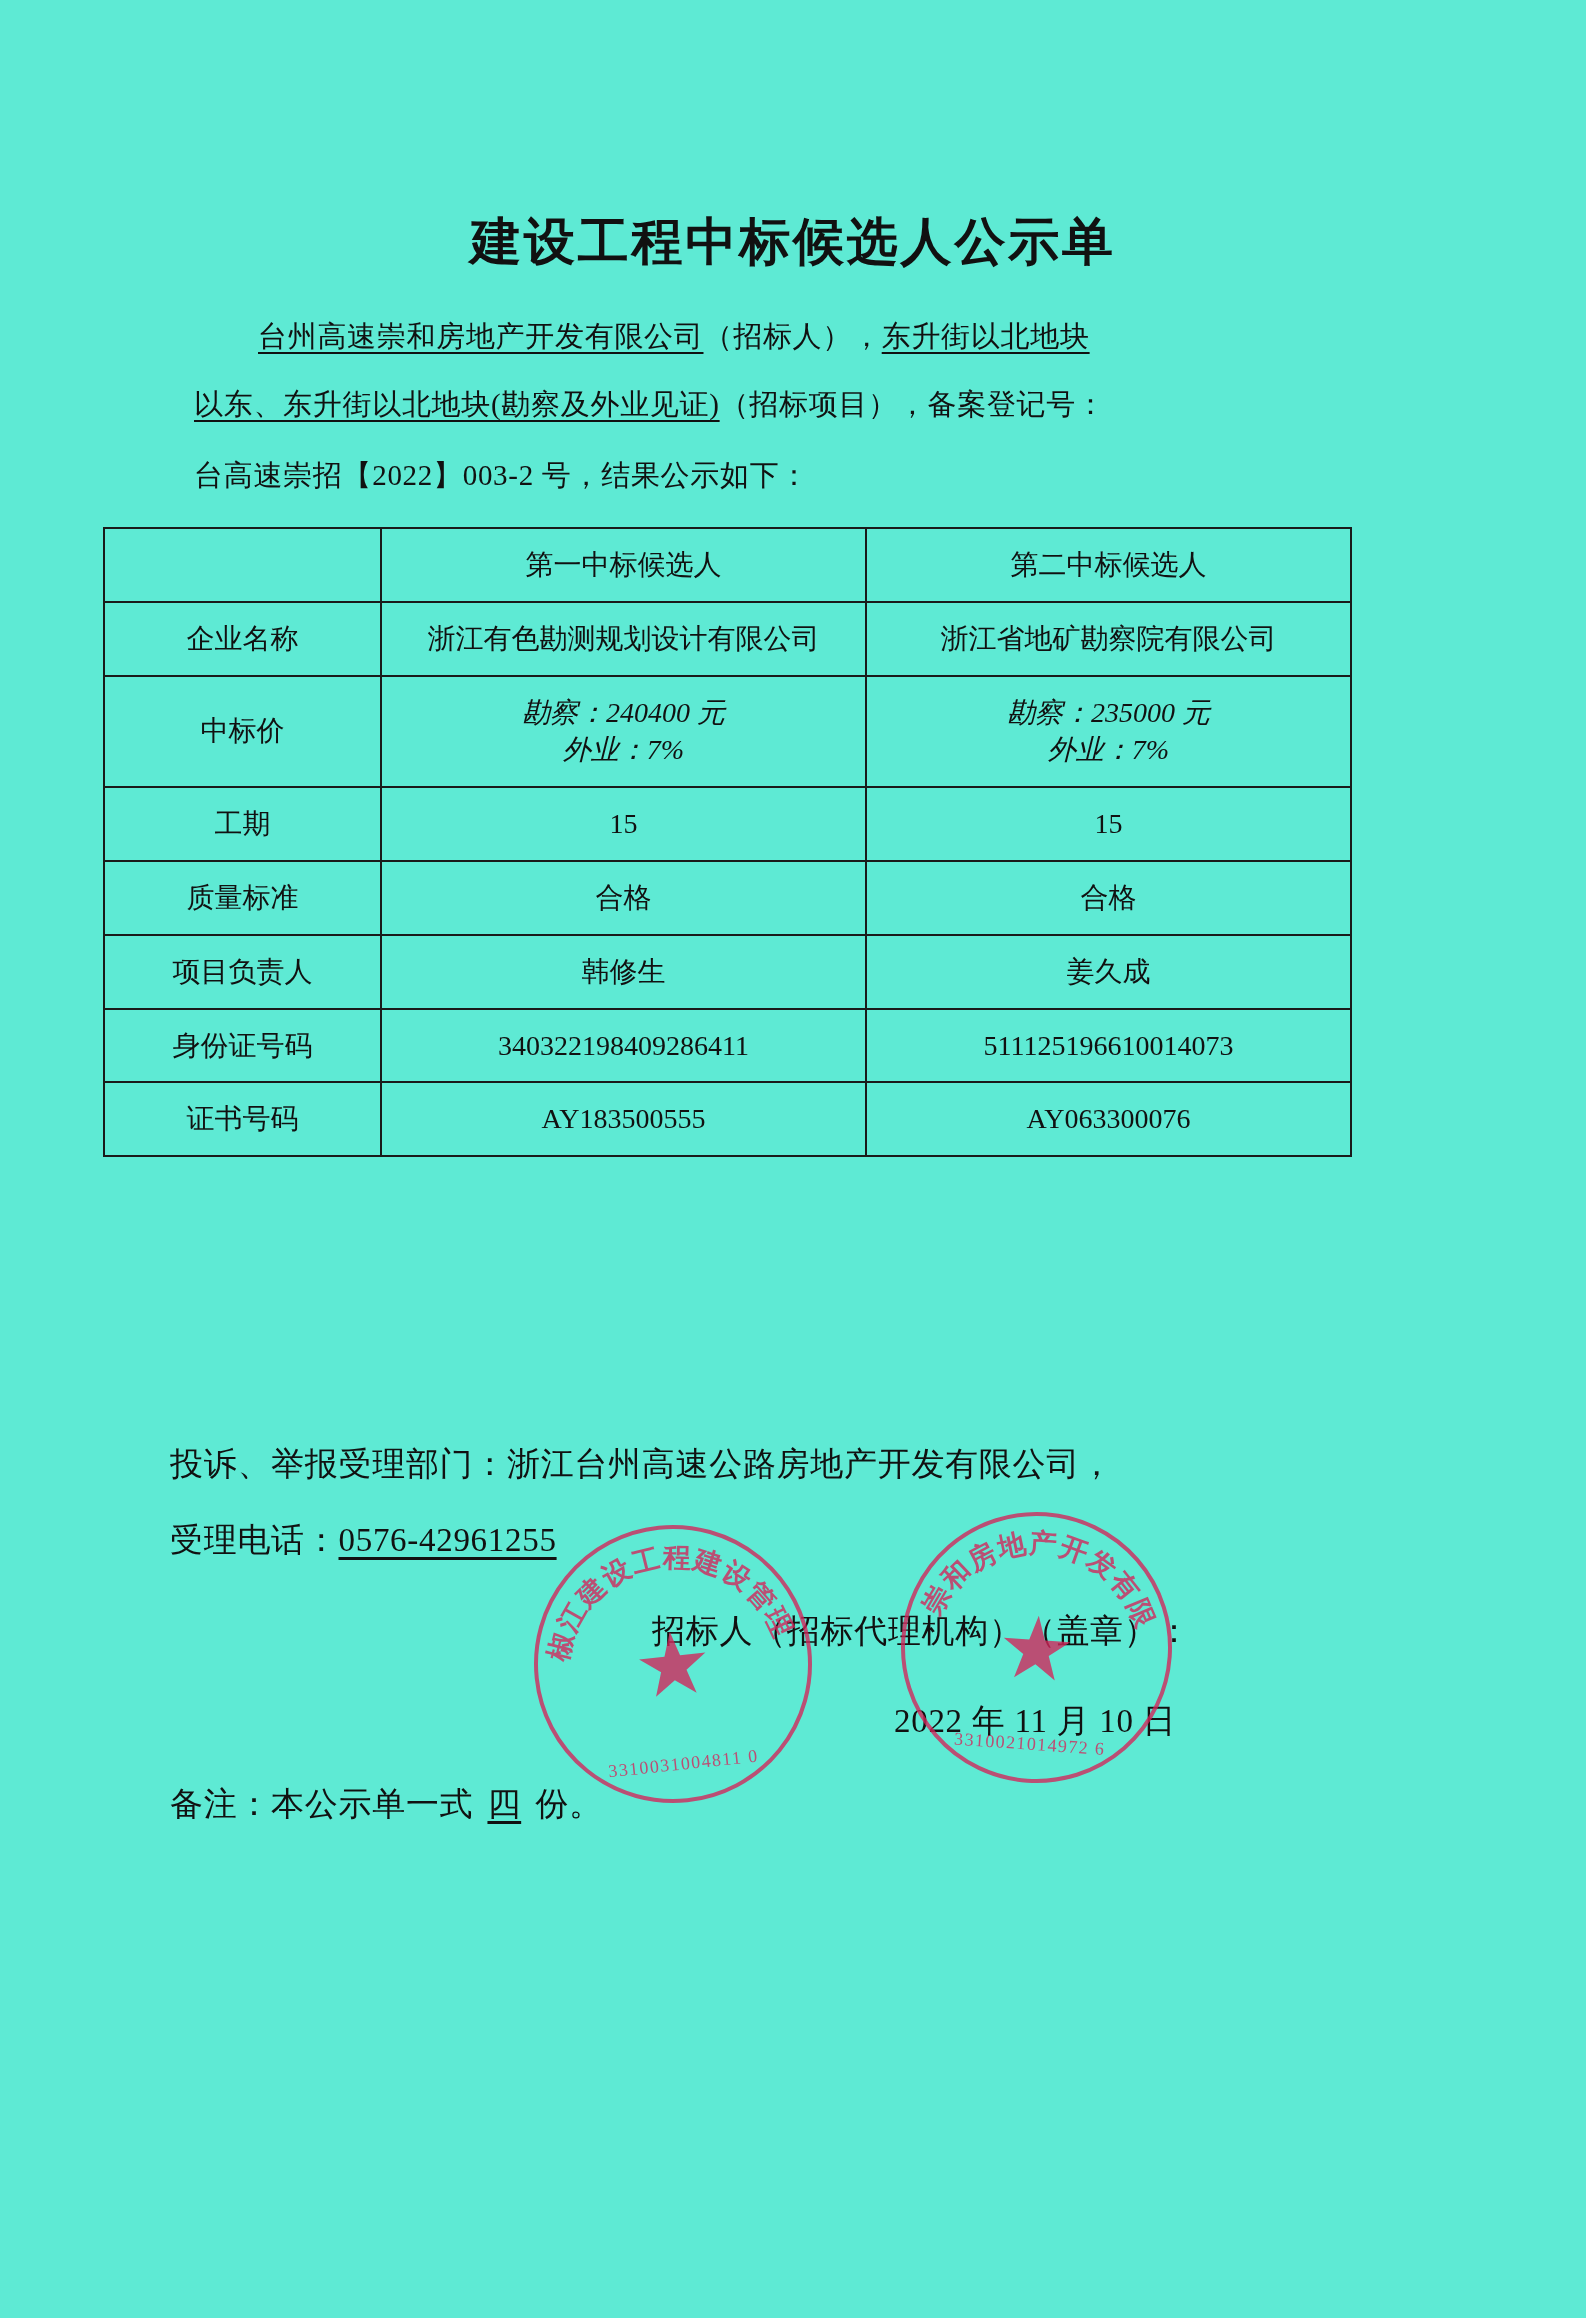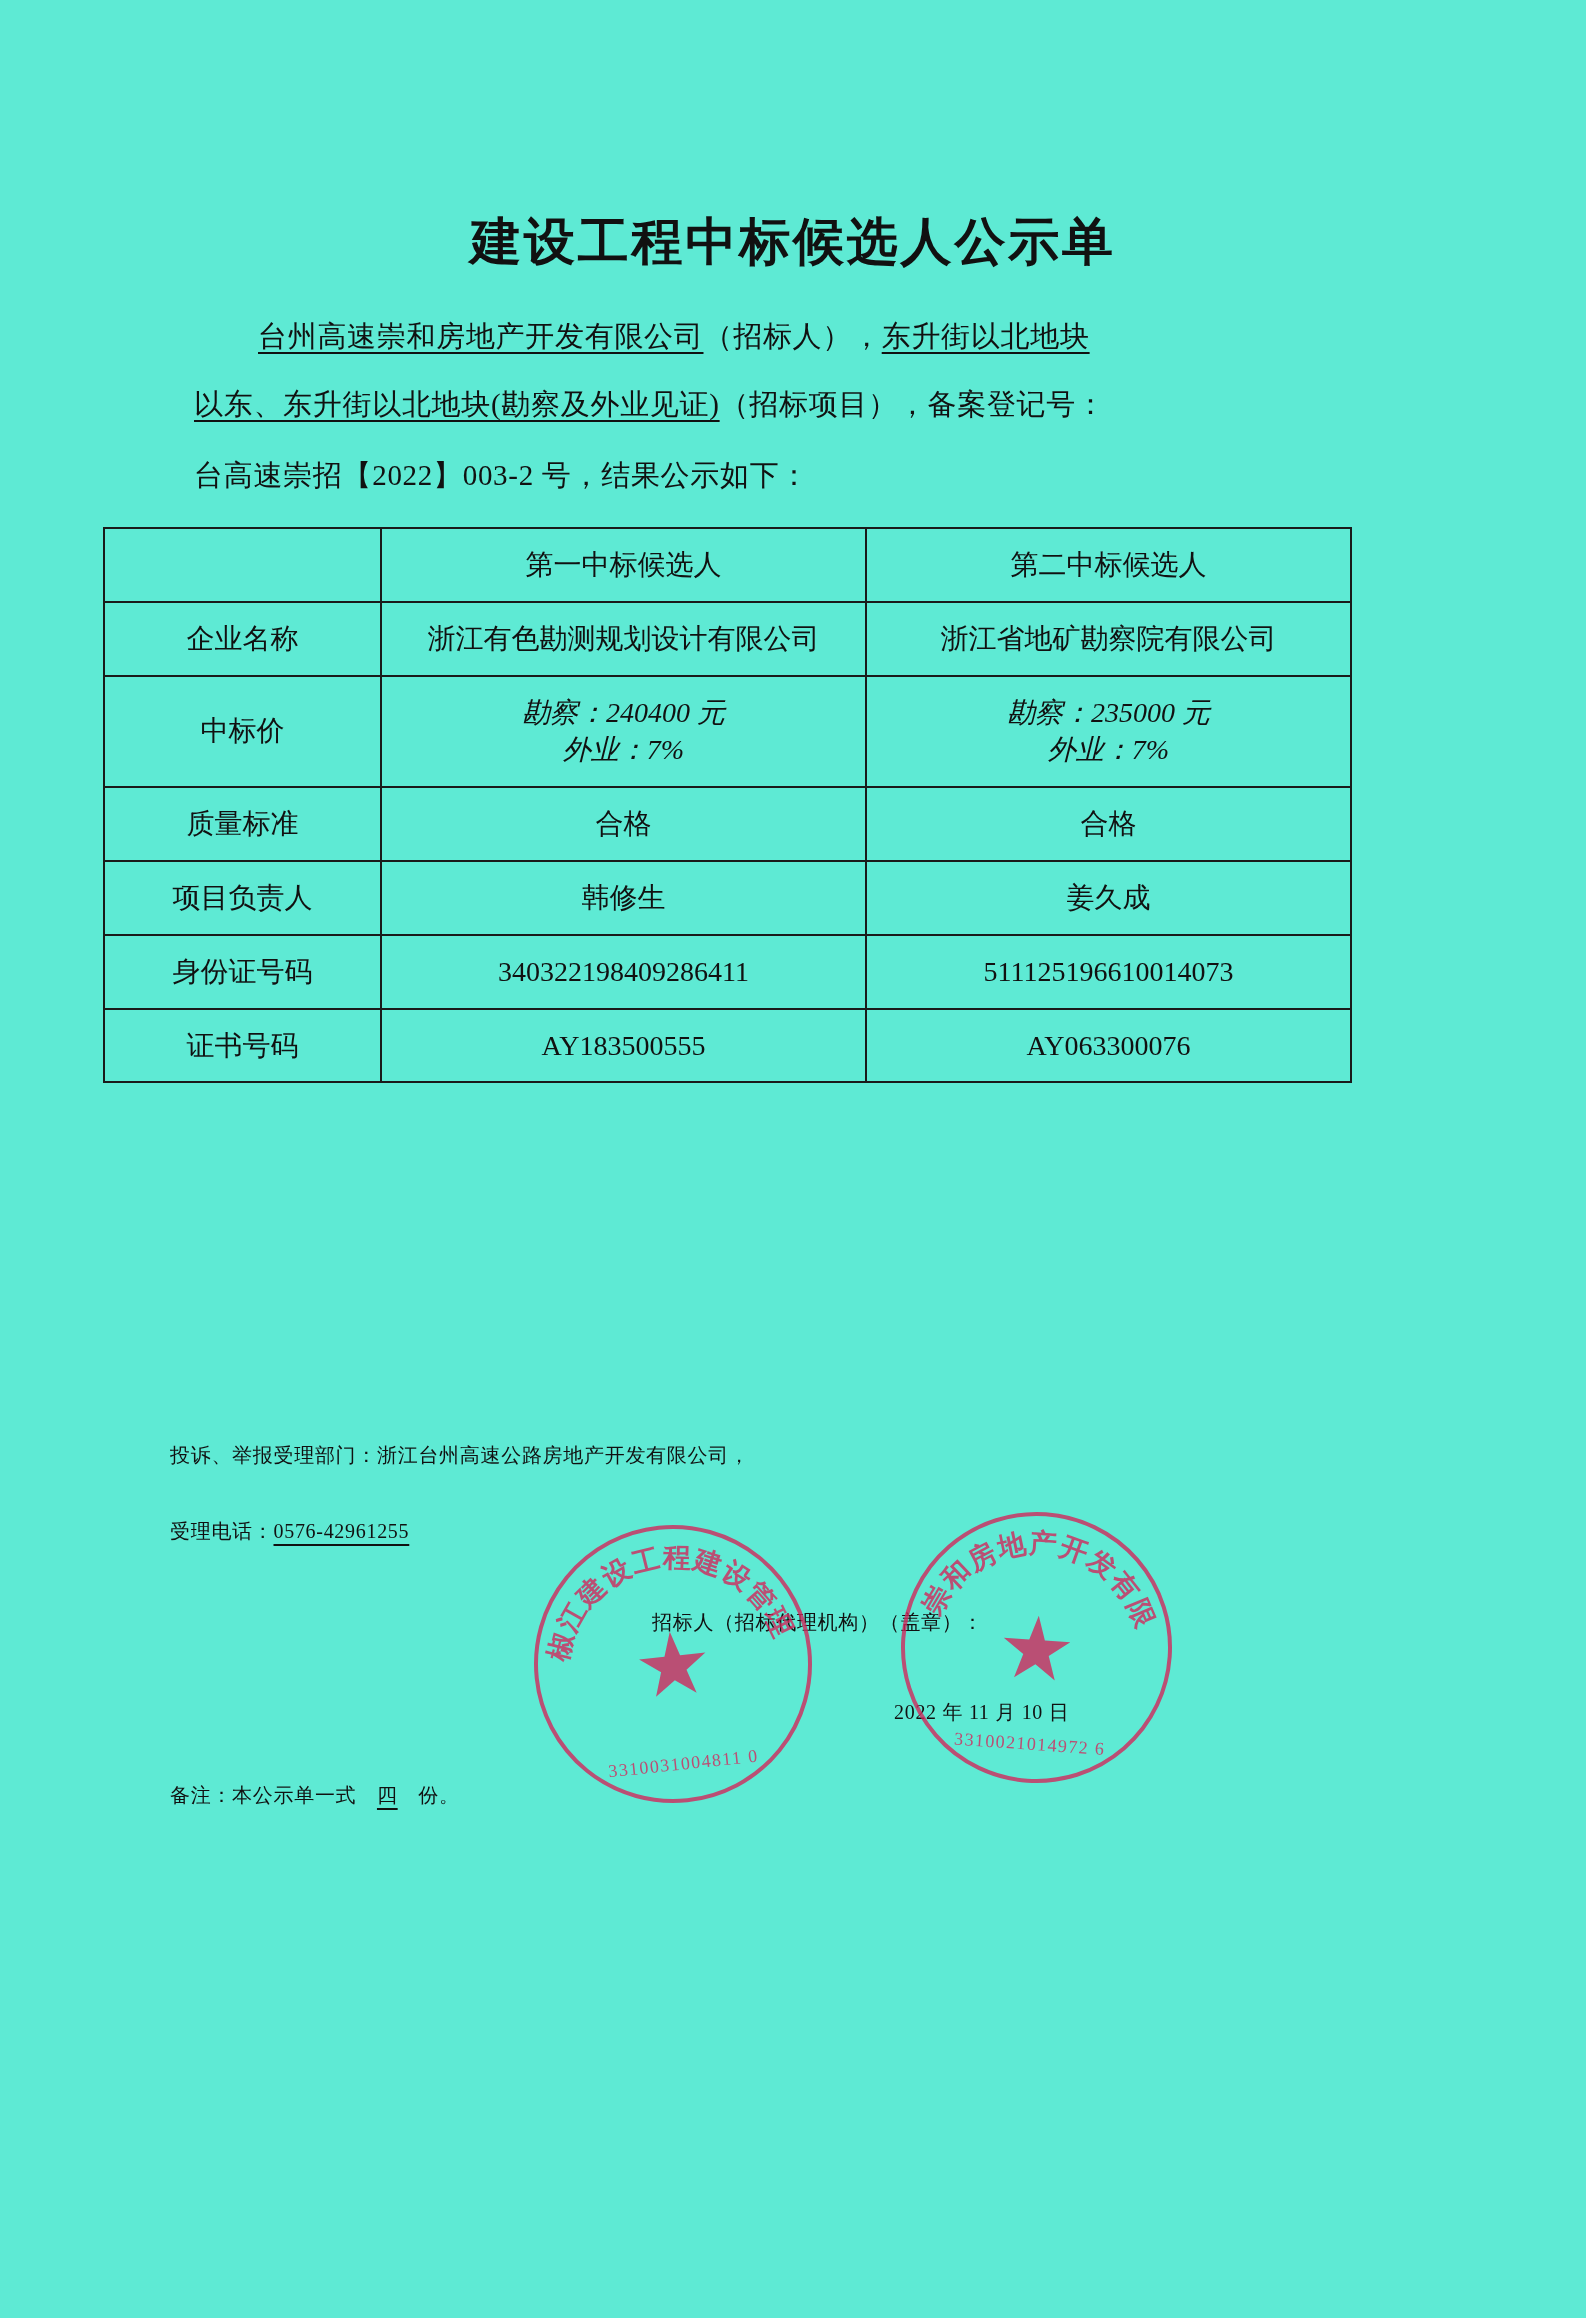--- a/index.html
+++ b/index.html
@@ -62,21 +62,21 @@
     vertical-align: middle;
     padding: 17px 7px;
     line-height: 1.35;
   }
   td.label { width: 277px; }
   td.cand { width: 485px; }
   .cell-two-line span { display: block; font-style: italic; }
 
   .bottom-text {
     position: absolute;
-    font-size: 20px;
+    font-size: 33px;
     letter-spacing: 0.7px;
   }
   .bt1 { top: 1442px; left: 170px; }
   .bt2 { top: 1518px; left: 170px; }
   .bt3 { top: 1609px; left: 652px; }
   .bt4 { top: 1699px; left: 894px; }
   .bt5 { top: 1782px; left: 170px; }
   .blank-u {
     display: inline-block;
     min-width: 62px;
@@ -175,20 +175,25 @@
         <td class="cand cell-two-line">
           <span>勘察：240400 元</span>
           <span>外业：7%</span>
         </td>
         <td class="cand cell-two-line">
           <span>勘察：235000 元</span>
           <span>外业：7%</span>
         </td>
       </tr>
 
+      <tr>
+        <td class="label">工期</td>
+        <td class="cand">15</td>
+        <td class="cand">15</td>
+      </tr>
 
       <tr>
         <td class="label">质量标准</td>
         <td class="cand">合格</td>
         <td class="cand">合格</td>
       </tr>
 
       <tr>
         <td class="label">项目负责人</td>
         <td class="cand">韩修生</td>

